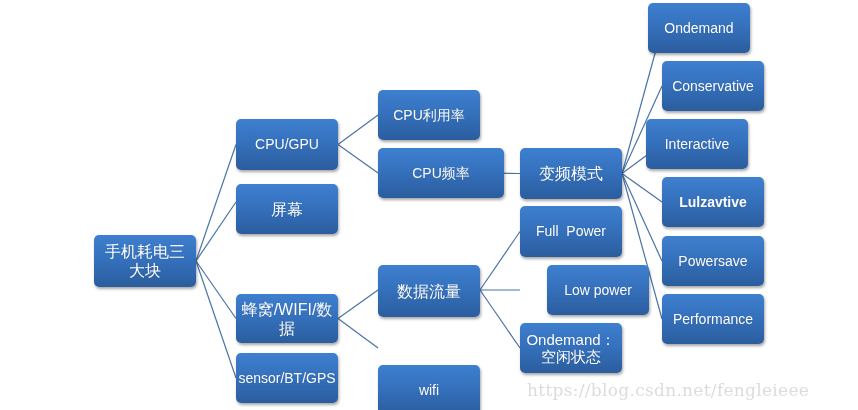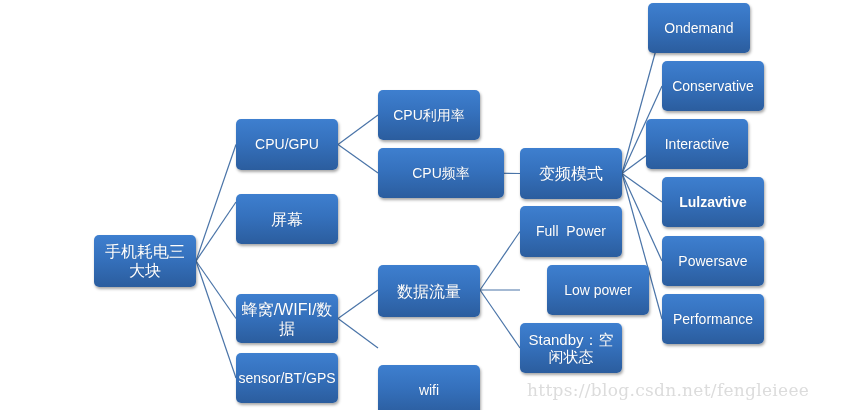--- a/index.html
+++ b/index.html
@@ -43,21 +43,21 @@
       <line x1="480" y1="290" x2="520" y2="348" stroke="#4a74a8" stroke-width="1.2"></line>
     </svg>
 
   <div class="node cjk" id="n-root" style="left:94px;top:235px;width:102px;height:52px;">
       <span>手机耗电三大块</span>
     </div>
 
   <div class="node" id="n-cpu_gpu" style="left:236px;top:119px;width:102px;height:51px;">
       <span>CPU/GPU</span>
     </div>
-  <div class="node cjk" id="n-screen" style="left:236px;top:194px;width:102px;height:50px;">
+  <div class="node cjk" id="n-screen" style="left:236px;top:184px;width:102px;height:50px;">
       <span>屏幕</span>
     </div>
   <div class="node cjk" id="n-cellular" style="left:236px;top:294px;width:102px;height:49px;">
       <span>蜂窝/WIFI/数据</span>
     </div>
   <div class="node" id="n-sensor" style="left:236px;top:353px;width:102px;height:50px;">
       <span>sensor/BT/GPS</span>
     </div>
 
   <div class="node" id="n-cpu_usage" style="left:378px;top:90px;width:102px;height:50px;">
@@ -76,21 +76,21 @@
   <div class="node cjk" id="n-freq_mode" style="left:520px;top:148px;width:102px;height:51px;">
       <span>变频模式</span>
     </div>
   <div class="node" id="n-full_power" style="left:520px;top:206px;width:102px;height:51px;">
       <span style="white-space:pre;">Full  Power</span>
     </div>
   <div class="node" id="n-low_power" style="left:547px;top:265px;width:102px;height:50px;">
       <span>Low power</span>
     </div>
   <div class="node" id="n-standby" style="left:520px;top:323px;width:102px;height:50px;font-size:15px;">
-      <span>Standby：空闲状态</span>
+      <span>Ondemand：空闲状态</span>
     </div>
 
   <div class="node" id="n-ondemand" style="left:648px;top:3px;width:102px;height:50px;">
       <span>Ondemand</span>
     </div>
   <div class="node" id="n-conservative" style="left:662px;top:61px;width:102px;height:50px;">
       <span>Conservative</span>
     </div>
   <div class="node" id="n-interactive" style="left:646px;top:119px;width:102px;height:50px;">
       <span>Interactive</span>

